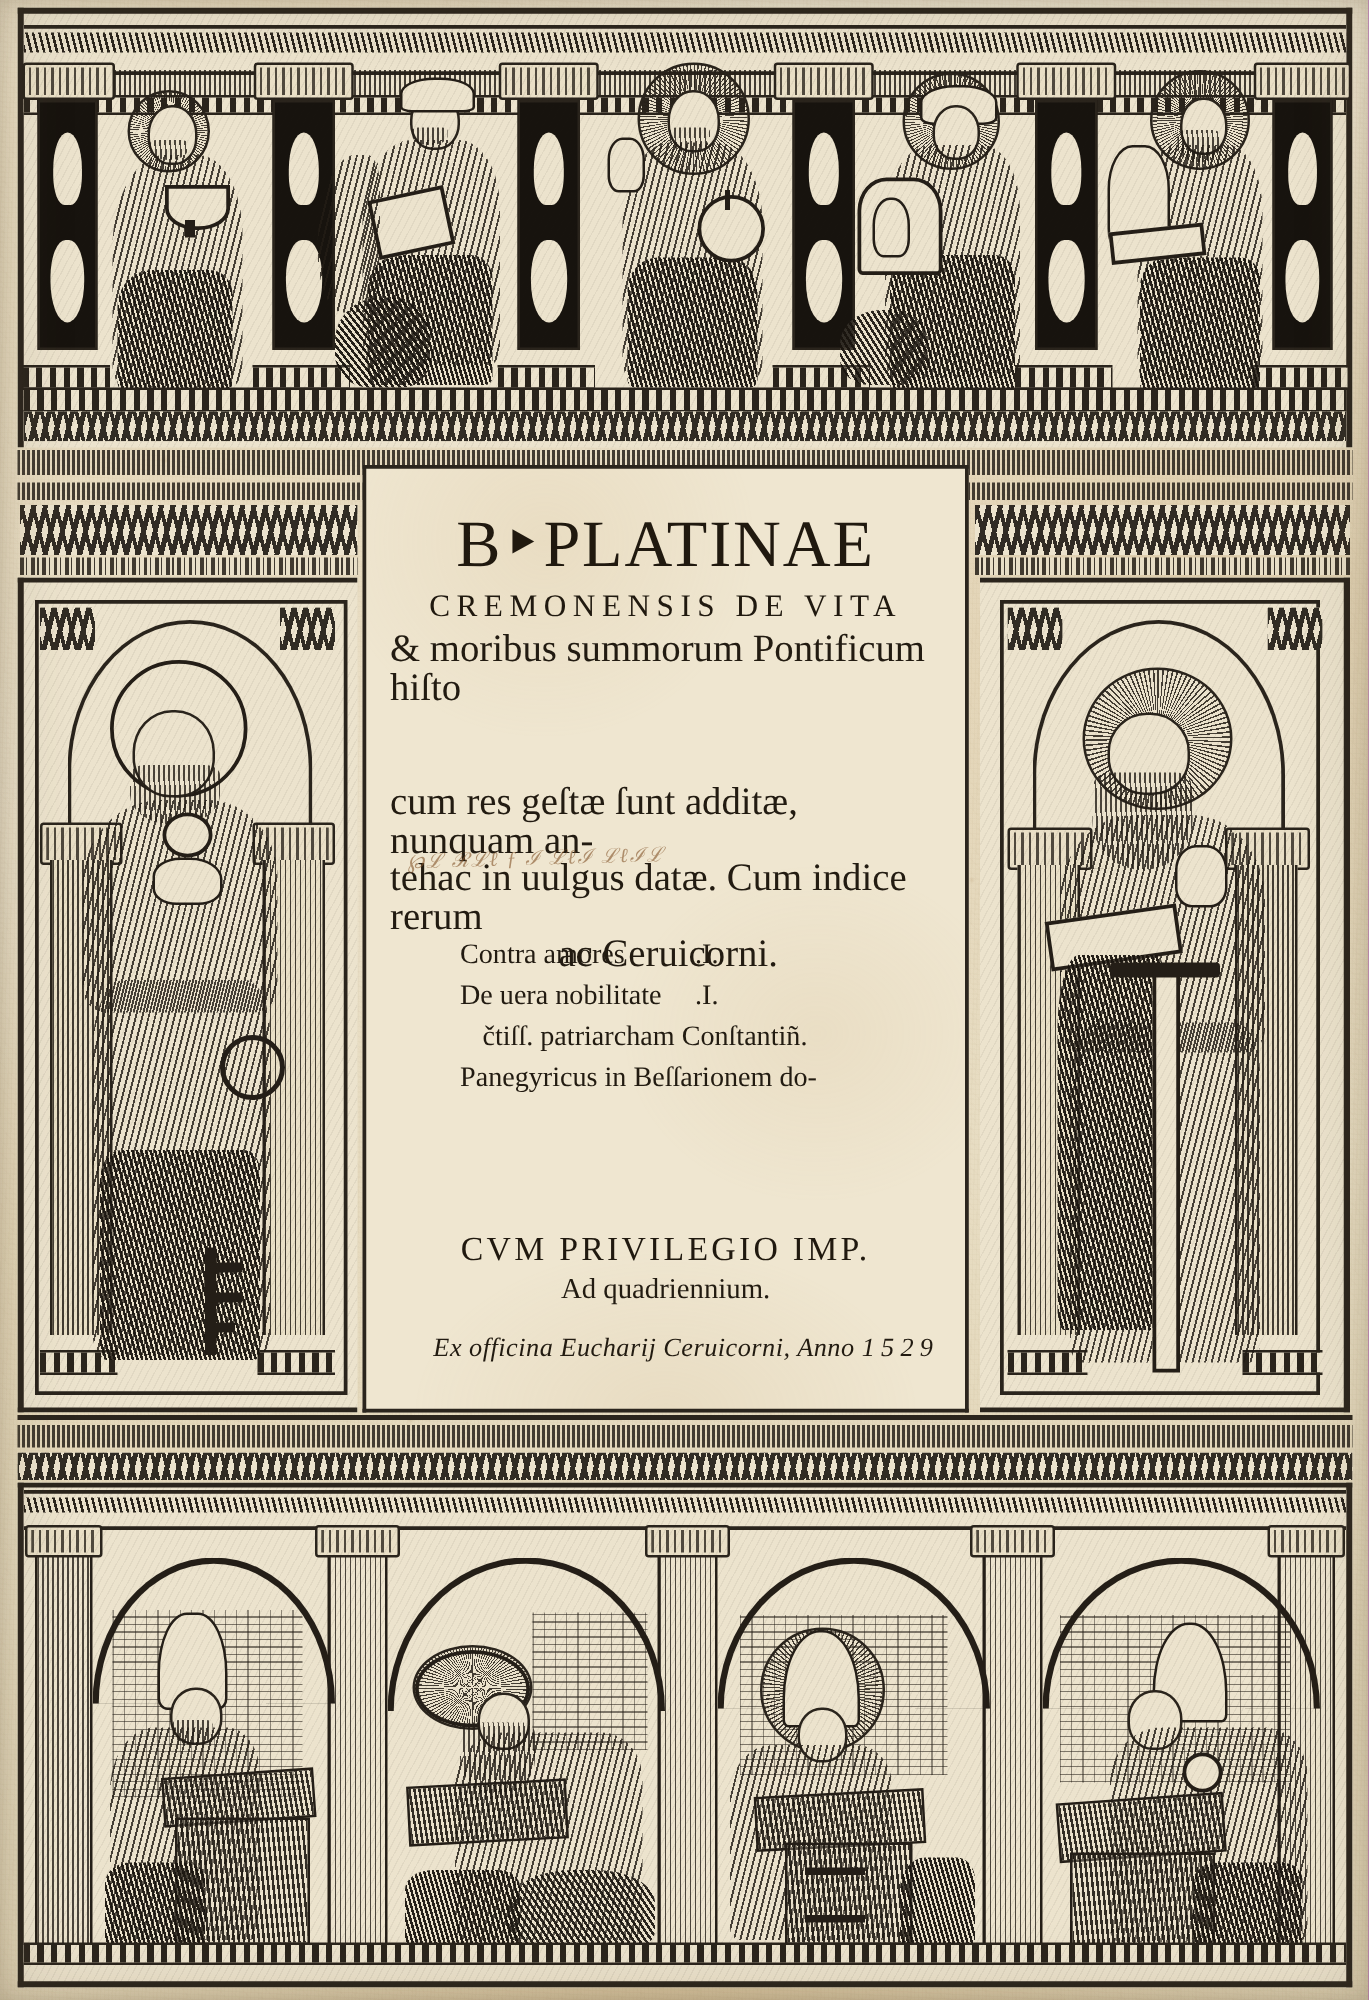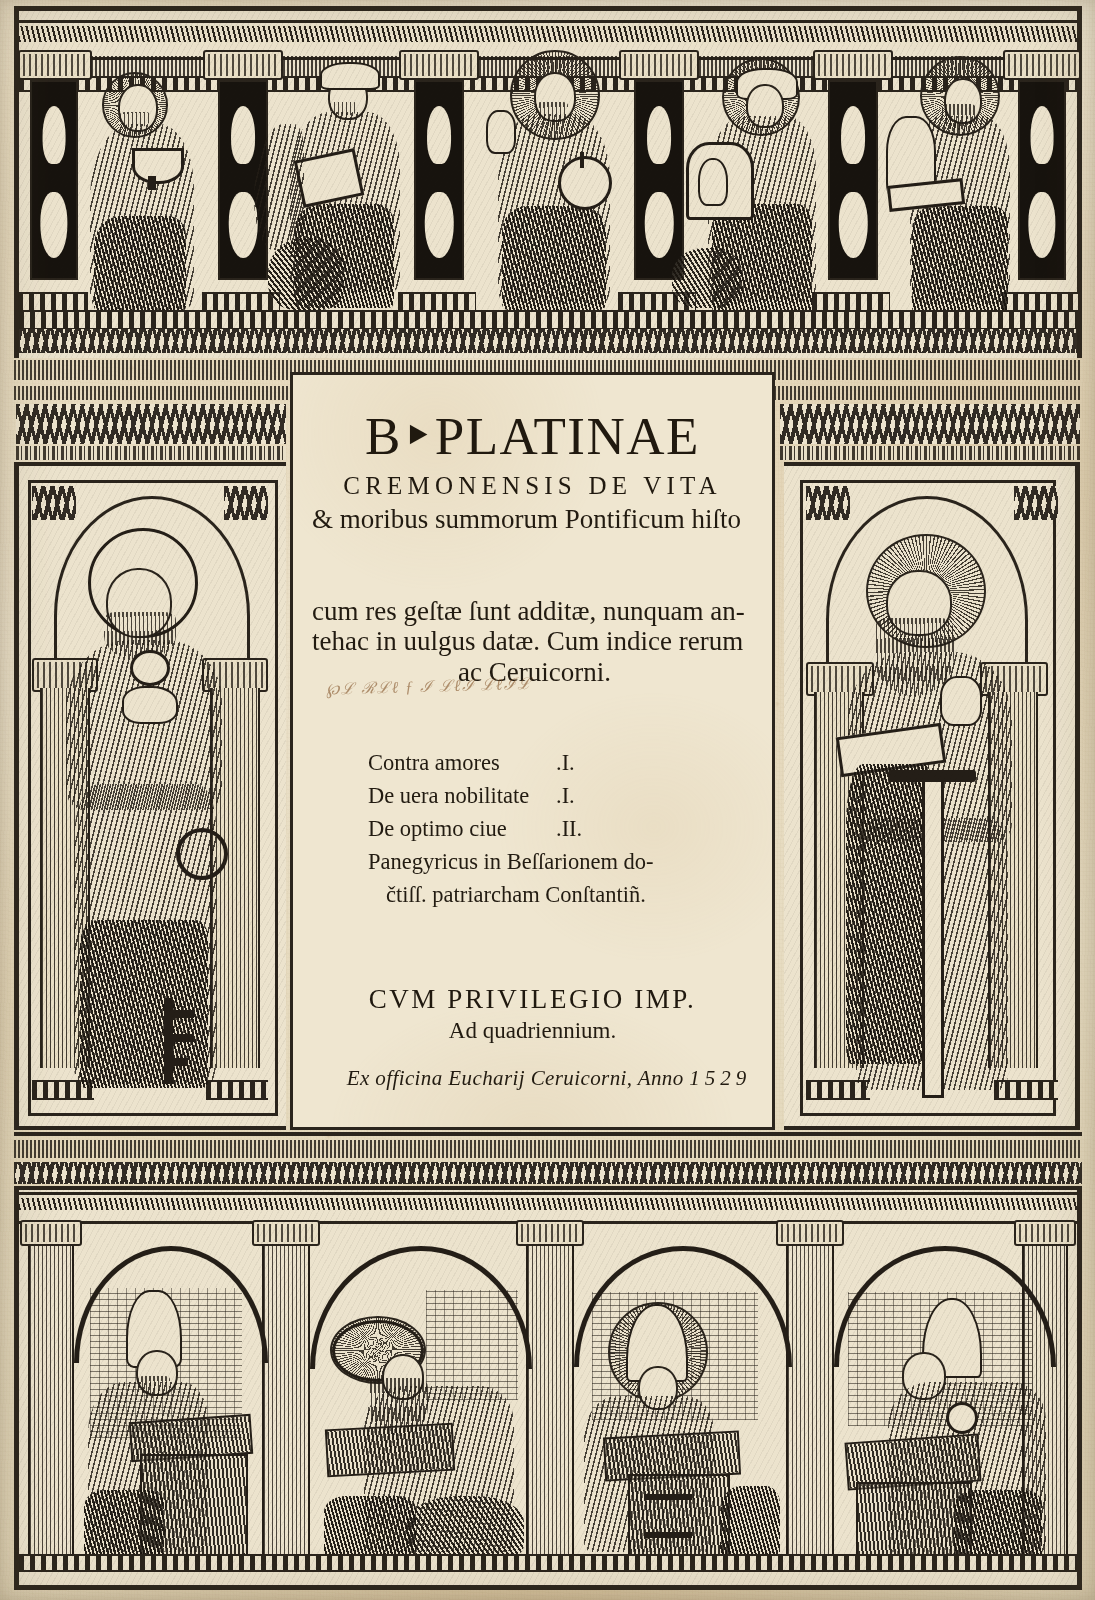--- a/index.html
+++ b/index.html
@@ -305,21 +305,21 @@
     top: 101px;
     font-size: 25px;
     letter-spacing: 5.2px;
     line-height: 1;
   }
   #blurb {
     position: absolute;
     left: 22px;
     right: 18px;
     top: 132px;
-    font-size: 27px;
+    font-size: 31px;
     line-height: 30.5px;
     text-align: left;
     color: #221b11;
   }
   #blurb .last { text-align: center; display: block; }
 
   #handwriting {
     position: absolute;
     left: 36px;
     top: 300px;
@@ -622,33 +622,27 @@
           <span class="wnum">.I.</span>
         </div>
       </div>
       <div class="work-wrap">
         <div class="work-row">
           <span class="wname">De uera nobilitate</span>
           <span class="wnum">.I.</span>
         </div>
       </div>
       <div class="work-wrap">
-        <div class="work-row">
-          <span class="wname">De optimo ciue</span>
-          <span class="wnum">.II.</span>
+        <div class="work-row cont">
+          <span class="wname">čtiſſ. patriarcham Conſtantiñ.</span>
         </div>
       </div>
       <div class="work-wrap">
         <div class="work-row">
           <span class="wname">Panegyricus in Beſſarionem do‐</span>
-        </div>
-      </div>
-      <div class="work-wrap">
-        <div class="work-row cont">
-          <span class="wname">čtiſſ. patriarcham Conſtantiñ.</span>
         </div>
       </div>
     </div>
 
     <div id="privilege">CVM PRIVILEGIO IMP.</div>
     <div id="quadriennium">Ad quadriennium.</div>
 
     <div id="imprint">
       <span>Ex officina Eucharij Ceruicorni, Anno</span>
       <span class="yr">1529</span>

